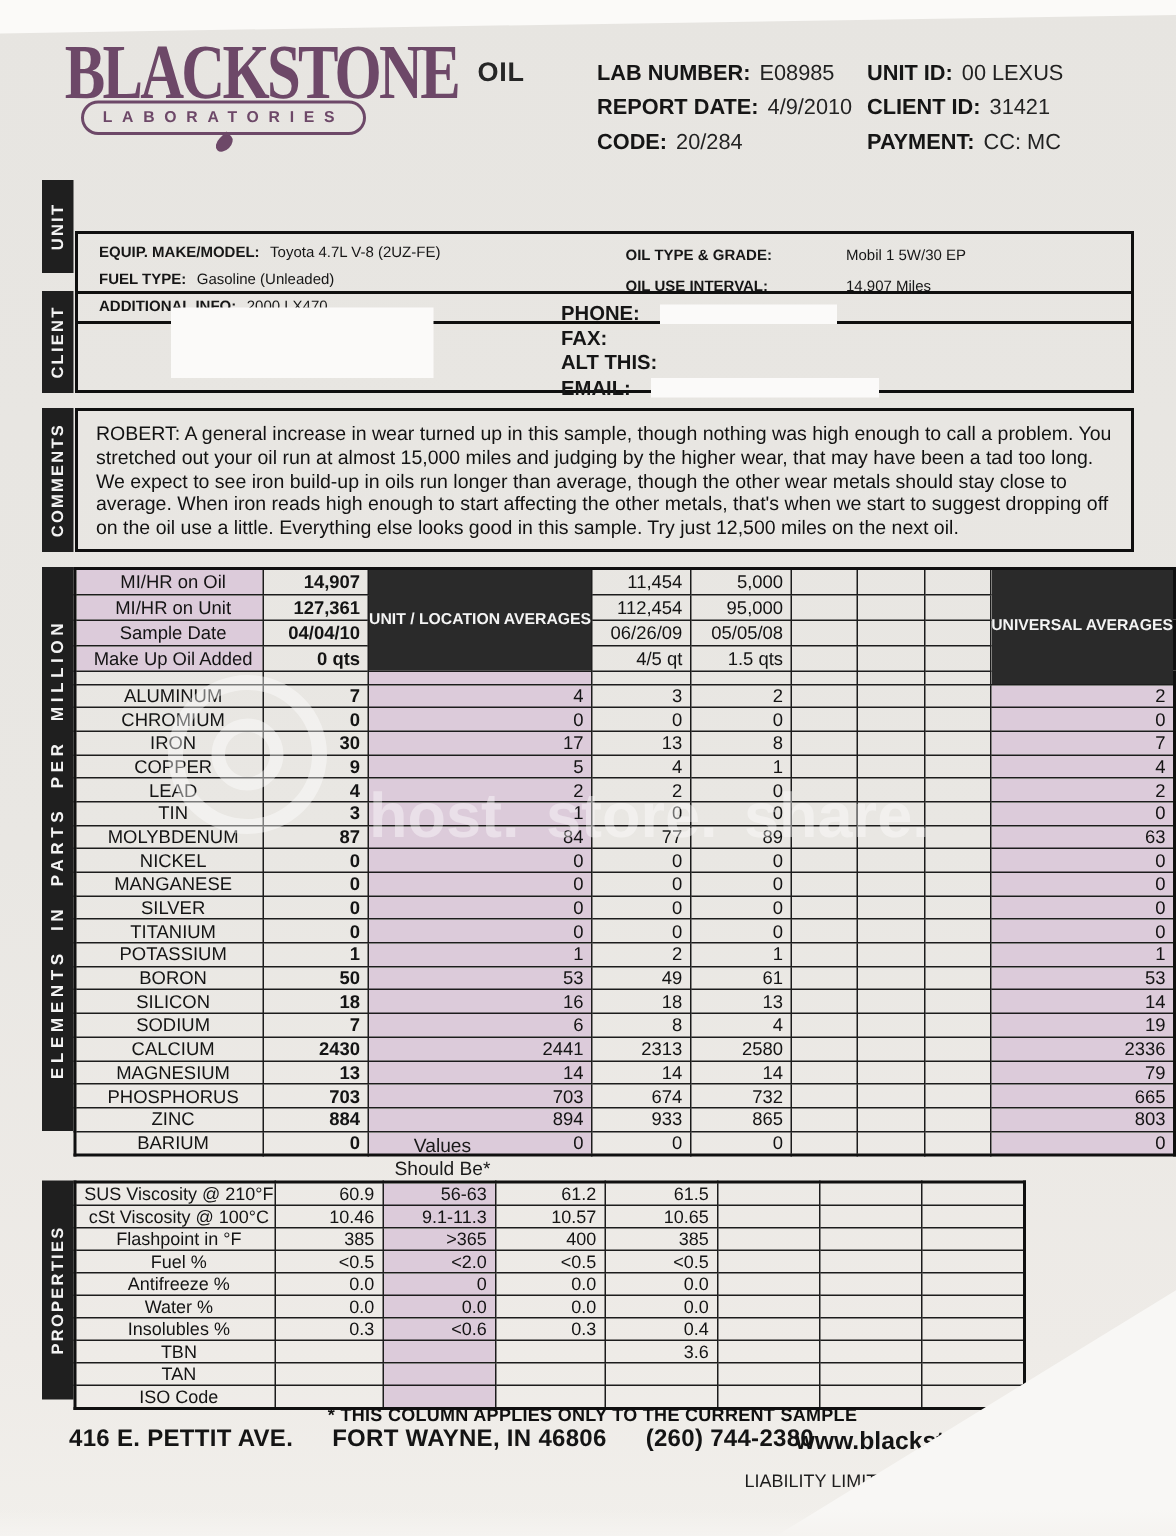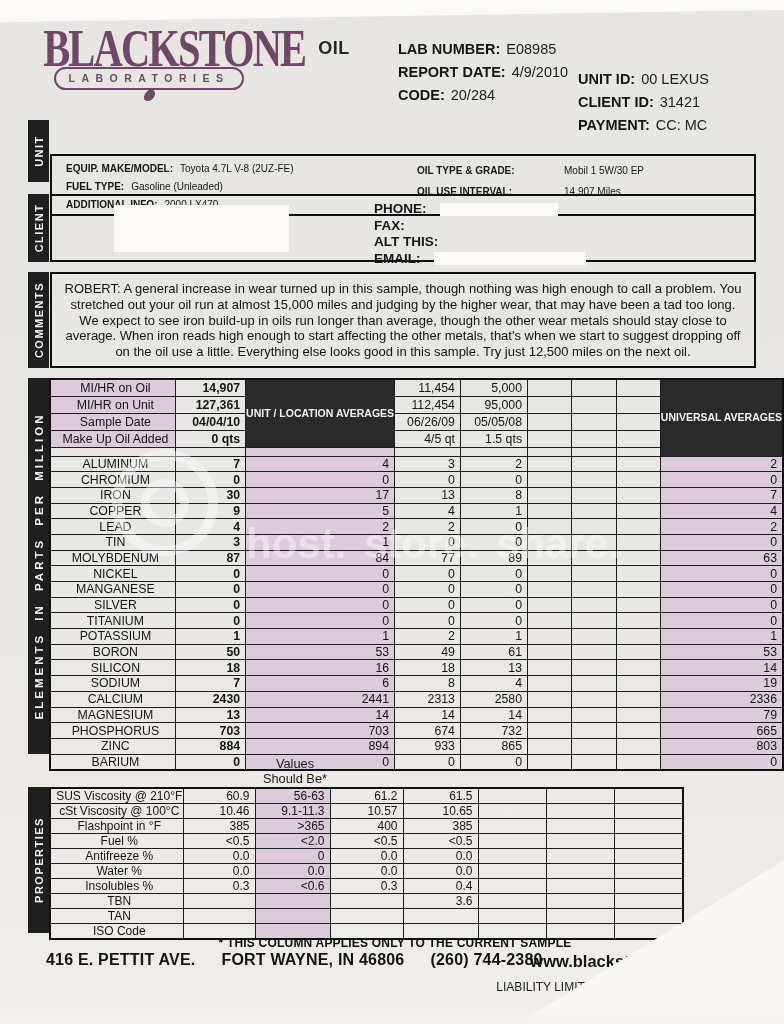--- a/index.html
+++ b/index.html
@@ -22,35 +22,35 @@
   .logo-name { font-family:"Liberation Serif", serif; font-weight:700; font-size:44px;
     letter-spacing:-2px; transform:scale(0.92,1.18); transform-origin:center top; line-height:46px; }
   .logo-oval { display:inline-block; margin-top:-3px; border:2px solid #6d4868; border-radius:14px;
     padding:3px 12px 4px 12px; font-size:10.5px; font-weight:700; letter-spacing:6.5px; color:#6d4868; }
   .logo-drop { width:9px; height:13px; background:#6d4868; margin:-1px auto 0 auto;
     border-radius:0 55% 55% 55%; transform:rotate(45deg); }
   .report-title { position:absolute; left:264px; top:34px; width:140px; text-align:center;
     font-size:18px; font-weight:700; color:#262626; line-height:29px; letter-spacing:0.5px; }
   .hdr-block { position:absolute; font-size:14.5px; line-height:23px; white-space:nowrap; }
   .hdr-block.lab { left:398px; top:38px; }
-  .hdr-block.ids { left:578px; top:38px;margin-top:30px; }
+  .hdr-block.ids { left:578px; top:38px; }
   .hdr-label { font-weight:700; color:#151515; }
   .hdr-value { font-weight:400; color:#222; padding-left:6px; }
 
   
   .vtab { position:absolute; left:28px; width:21px; background:#1f1f1f; }
   .vtab > span { position:absolute; left:50%; top:50%; transform:translate(-50%,-50%) rotate(-90deg);
     white-space:nowrap; color:#f3f3f3; font-weight:700; font-size:11px; letter-spacing:1.5px; }
   .vtab.elements > span { font-size:11.5px; letter-spacing:3px; word-spacing:6px; }
   .sbox { position:absolute; left:50px; width:706px; border:2.5px solid #0f0f0f; background:transparent; }
 
   .unit-box   { top:120px; height:62px; padding:4px 10px 0 14px; font-size:10px; line-height:18px;margin-top:34px; }
   .client-box { top:194px; height:68px; font-size:13.5px; }
   .comments-box { top:272px; height:96px; padding:7px 12px 0 12px; font-size:13px;
-    line-height:15.8px; color:#121212;text-align:center; }
+    line-height:15.8px; color:#121212; }
 
   .kv { white-space:nowrap; }
   .kv .k { font-weight:700; }
   .kv .v { padding-left:7px; }
   .unit-right { position:absolute; left:365px; top:4px; line-height:21px; }
   .unit-right .k { display:inline-block; width:140px; font-weight:700; }
 
   .client-contacts { position:absolute; left:322px; top:5px; line-height:16.5px; font-weight:700; }
   .redact { position:absolute; background:#fbfaf9; }
   .redact.name  { left:62px; top:9px;  width:175px; height:47px; }

